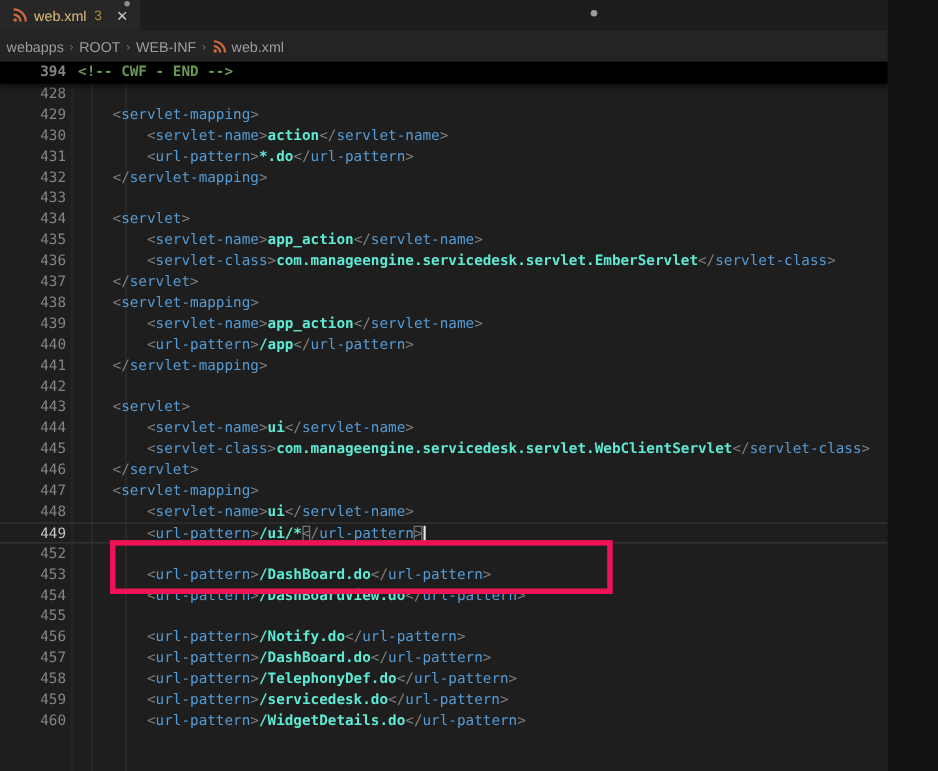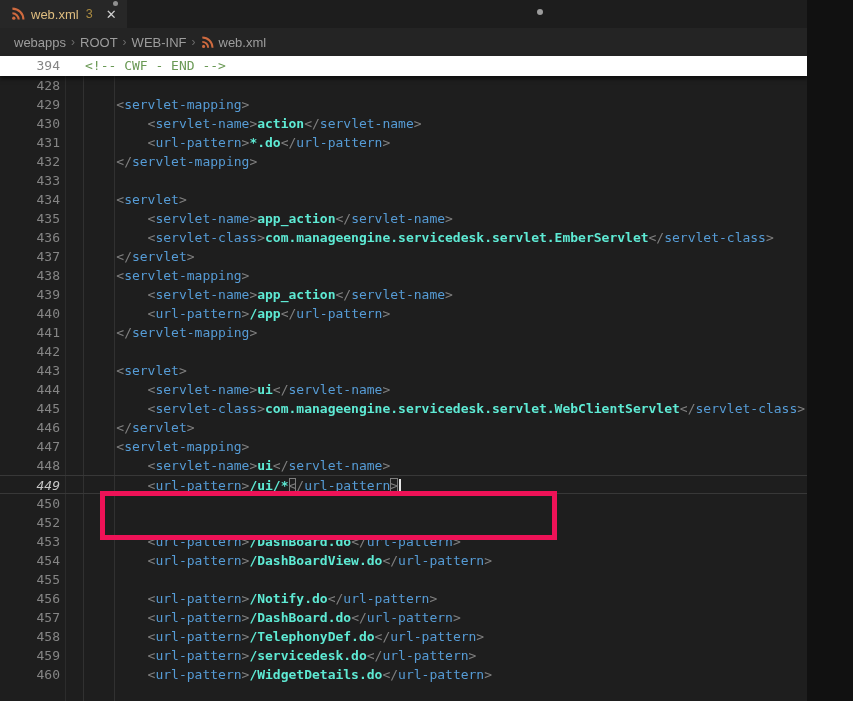--- a/index.html
+++ b/index.html
@@ -13,51 +13,52 @@
   .tab {
     display:flex; align-items:center; gap:6px; padding:0 10px 0 11px;
     background:#272727; height:28px; cursor:pointer;
   }
   .tab-title { color:#dfbd7f; font-size:13px; }
   .tab-badge { color:#a98a41; font-size:12.5px; margin-left:1px; }
   .tab-close { color:#d0d0d0; font-size:13px; margin-left:7px; line-height:1; }
   
   .breadcrumbs {
     height:28px; background:#242424; display:flex; align-items:center;
-    padding-left:14px; font-size:13px; color:#9d9d9d;
+    padding-left:6px; font-size:13px; color:#9d9d9d;
   }
   .crumb { color:#9d9d9d; cursor:pointer; }
   .crumb-sep { color:#6b6b6b; padding:0 5px; font-size:12px; }
   .crumb-last { display:flex; align-items:center; gap:5px; }
   
   .xmlicon { width:14px; height:14px; display:inline-block; flex:0 0 auto; }
   
   .editor {
     position:relative; height:645px;
     background:#1e1e1e;
     font-family:"DejaVu Sans Mono", monospace; font-size:13px;
   }
   .gutter-border { position:absolute; left:65px; top:0; bottom:0; width:1px; background:#2c2c2c; }
   .guide { position:absolute; top:20px; bottom:0; width:1px; background:#313131; }
   .g1 { left:83px; } .g2 { left:114px; }
   .row { display:flex; height:19px; line-height:19px; white-space:pre; position:relative; }
   .ln { flex:0 0 60px; text-align:right; color:#858585; font-size:13px; user-select:none; }
-  .code { margin-left:25px; }
+  .code { margin-left:11px; }
   .p { color:#808080; }
   .t { color:#569cd6; }
   .x { color:#5eead4; font-weight:bold; }
   .c { color:#6a9955; }
   .b { color:#808080; outline:1px solid #7e7e7e; outline-offset:-1px; }
   .cursor { display:inline-block; width:2px; height:15px; background:#e6e6e6; vertical-align:middle; margin-left:1px; }
   .row.current { border-top:1px solid #383838; border-bottom:1px solid #383838; }
-  .row.current .ln { color:#c6c6c6;font-style:italic; }
+  .row.current .ln { color:#c6c6c6; }
   
   .sticky {
-    position:relative; z-index:3; height:20px; background:#ffffff;
+    position:relative; z-index:3; height:20px; background:#000000;
     box-shadow:0 3px 4px rgba(0,0,0,0.55);
+    font-weight:bold;
   }
   .sticky .row { height:20px; line-height:20px; }
   .rows { position:relative; z-index:1; }
   
   .annotation-box {
     position:absolute; z-index:5; left:100px; top:435px; width:457px; height:49px;
     border:5px solid #ee1257; pointer-events:none;
   }
   
   .dot { position:absolute; border-radius:50%; z-index:10; }
@@ -125,21 +126,20 @@
         <div class="row"><span class="ln">440</span><span class="code"><span class="p">        &lt;</span><span class="t">url-pattern</span><span class="p">&gt;</span><span class="x">/app</span><span class="p">&lt;/</span><span class="t">url-pattern</span><span class="p">&gt;</span></span></div>
         <div class="row"><span class="ln">441</span><span class="code"><span class="p">    &lt;/</span><span class="t">servlet-mapping</span><span class="p">&gt;</span></span></div>
         <div class="row"><span class="ln">442</span><span class="code"></span></div>
         <div class="row"><span class="ln">443</span><span class="code"><span class="p">    &lt;</span><span class="t">servlet</span><span class="p">&gt;</span></span></div>
         <div class="row"><span class="ln">444</span><span class="code"><span class="p">        &lt;</span><span class="t">servlet-name</span><span class="p">&gt;</span><span class="x">ui</span><span class="p">&lt;/</span><span class="t">servlet-name</span><span class="p">&gt;</span></span></div>
         <div class="row"><span class="ln">445</span><span class="code"><span class="p">        &lt;</span><span class="t">servlet-class</span><span class="p">&gt;</span><span class="x">com.manageengine.servicedesk.servlet.WebClientServlet</span><span class="p">&lt;/</span><span class="t">servlet-class</span><span class="p">&gt;</span></span></div>
         <div class="row"><span class="ln">446</span><span class="code"><span class="p">    &lt;/</span><span class="t">servlet</span><span class="p">&gt;</span></span></div>
         <div class="row"><span class="ln">447</span><span class="code"><span class="p">    &lt;</span><span class="t">servlet-mapping</span><span class="p">&gt;</span></span></div>
         <div class="row"><span class="ln">448</span><span class="code"><span class="p">        &lt;</span><span class="t">servlet-name</span><span class="p">&gt;</span><span class="x">ui</span><span class="p">&lt;/</span><span class="t">servlet-name</span><span class="p">&gt;</span></span></div>
         <div class="row current"><span class="ln">449</span><span class="code"><span class="p">        &lt;</span><span class="t">url-pattern</span><span class="p">&gt;</span><span class="x">/ui/*</span><span class="b">&lt;</span><span class="p">/</span><span class="t">url-pattern</span><span class="b">&gt;</span><span class="cursor"></span></span></div>
-        <div class="row"><span class="ln">450</span><span class="code"></span></div>
         <div class="row"><span class="ln">452</span><span class="code"></span></div>
         <div class="row"><span class="ln">453</span><span class="code"><span class="p">        &lt;</span><span class="t">url-pattern</span><span class="p">&gt;</span><span class="x">/DashBoard.do</span><span class="p">&lt;/</span><span class="t">url-pattern</span><span class="p">&gt;</span></span></div>
         <div class="row"><span class="ln">454</span><span class="code"><span class="p">        &lt;</span><span class="t">url-pattern</span><span class="p">&gt;</span><span class="x">/DashBoardView.do</span><span class="p">&lt;/</span><span class="t">url-pattern</span><span class="p">&gt;</span></span></div>
         <div class="row"><span class="ln">455</span></div>
         <div class="row"><span class="ln">456</span><span class="code"><span class="p">        &lt;</span><span class="t">url-pattern</span><span class="p">&gt;</span><span class="x">/Notify.do</span><span class="p">&lt;/</span><span class="t">url-pattern</span><span class="p">&gt;</span></span></div>
         <div class="row"><span class="ln">457</span><span class="code"><span class="p">        &lt;</span><span class="t">url-pattern</span><span class="p">&gt;</span><span class="x">/DashBoard.do</span><span class="p">&lt;/</span><span class="t">url-pattern</span><span class="p">&gt;</span></span></div>
         <div class="row"><span class="ln">458</span><span class="code"><span class="p">        &lt;</span><span class="t">url-pattern</span><span class="p">&gt;</span><span class="x">/TelephonyDef.do</span><span class="p">&lt;/</span><span class="t">url-pattern</span><span class="p">&gt;</span></span></div>
         <div class="row"><span class="ln">459</span><span class="code"><span class="p">        &lt;</span><span class="t">url-pattern</span><span class="p">&gt;</span><span class="x">/servicedesk.do</span><span class="p">&lt;/</span><span class="t">url-pattern</span><span class="p">&gt;</span></span></div>
         <div class="row"><span class="ln">460</span><span class="code"><span class="p">        &lt;</span><span class="t">url-pattern</span><span class="p">&gt;</span><span class="x">/WidgetDetails.do</span><span class="p">&lt;/</span><span class="t">url-pattern</span><span class="p">&gt;</span></span></div>
       </div>

